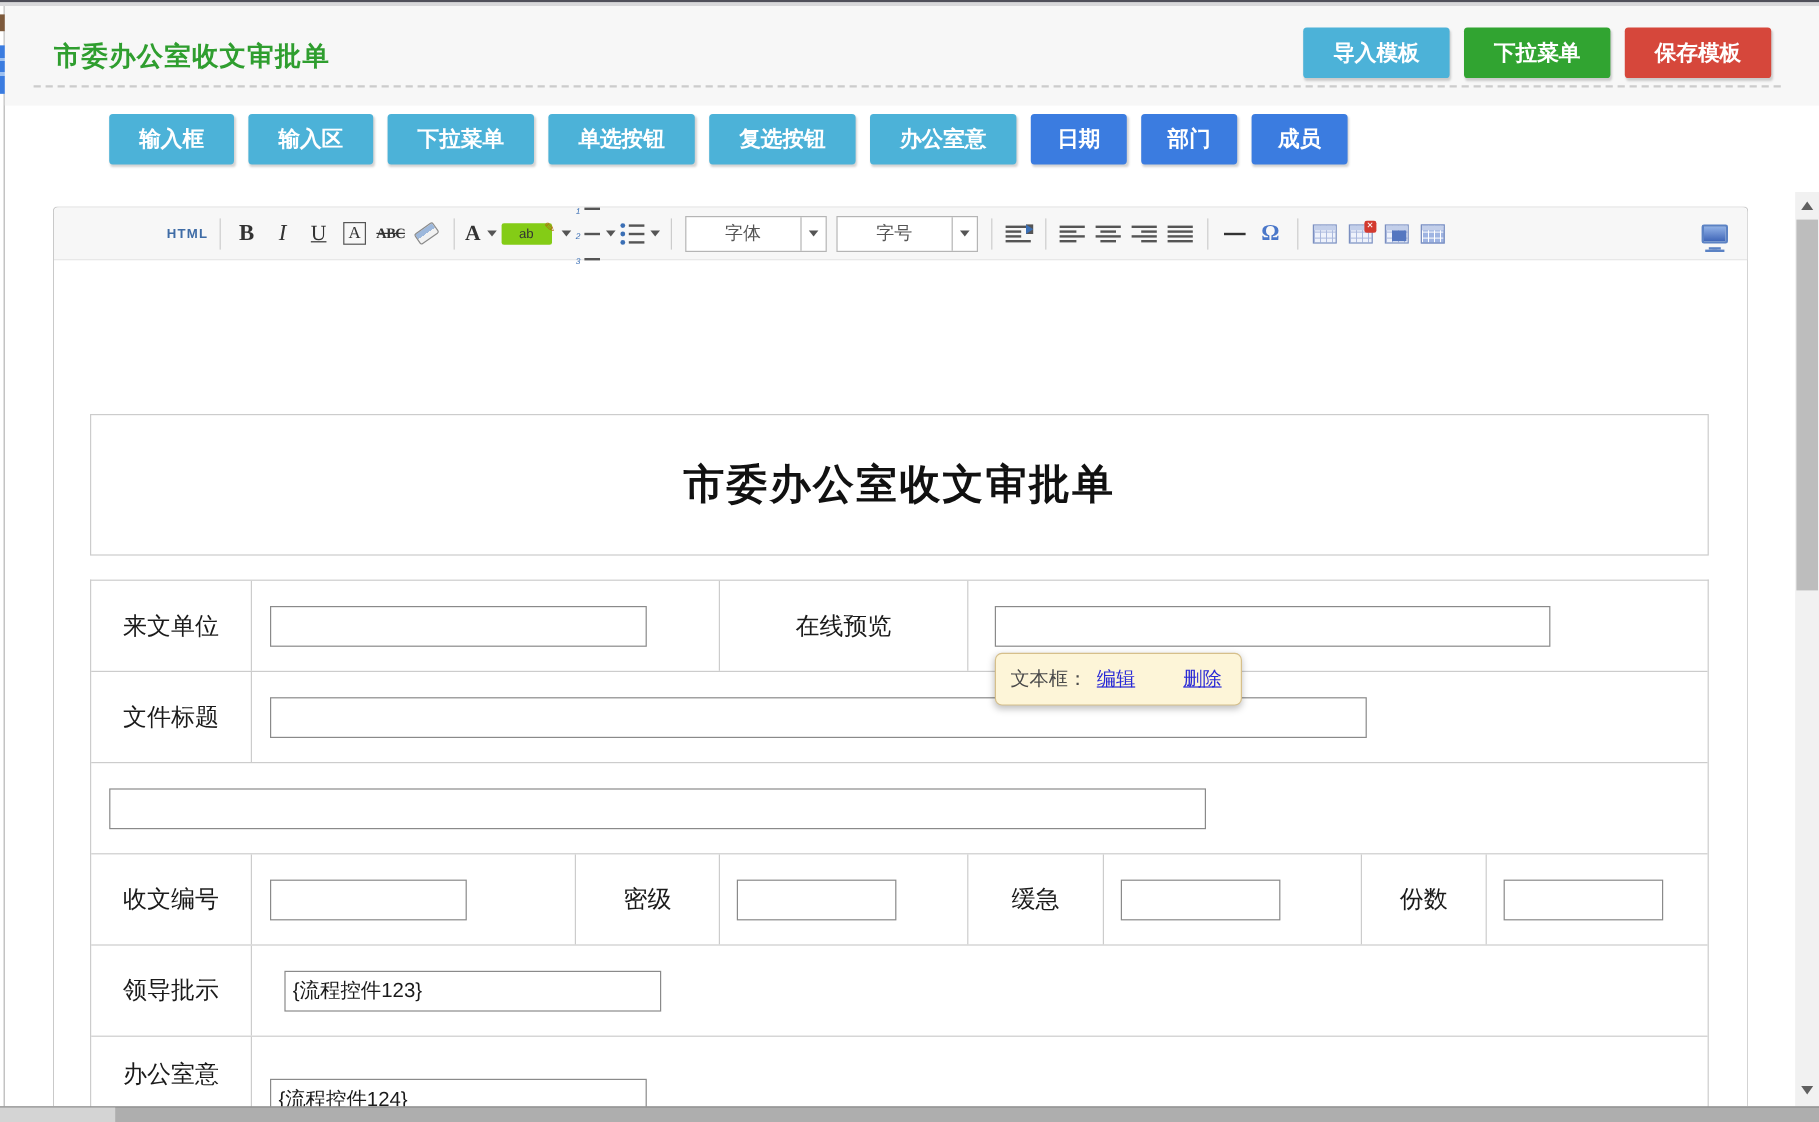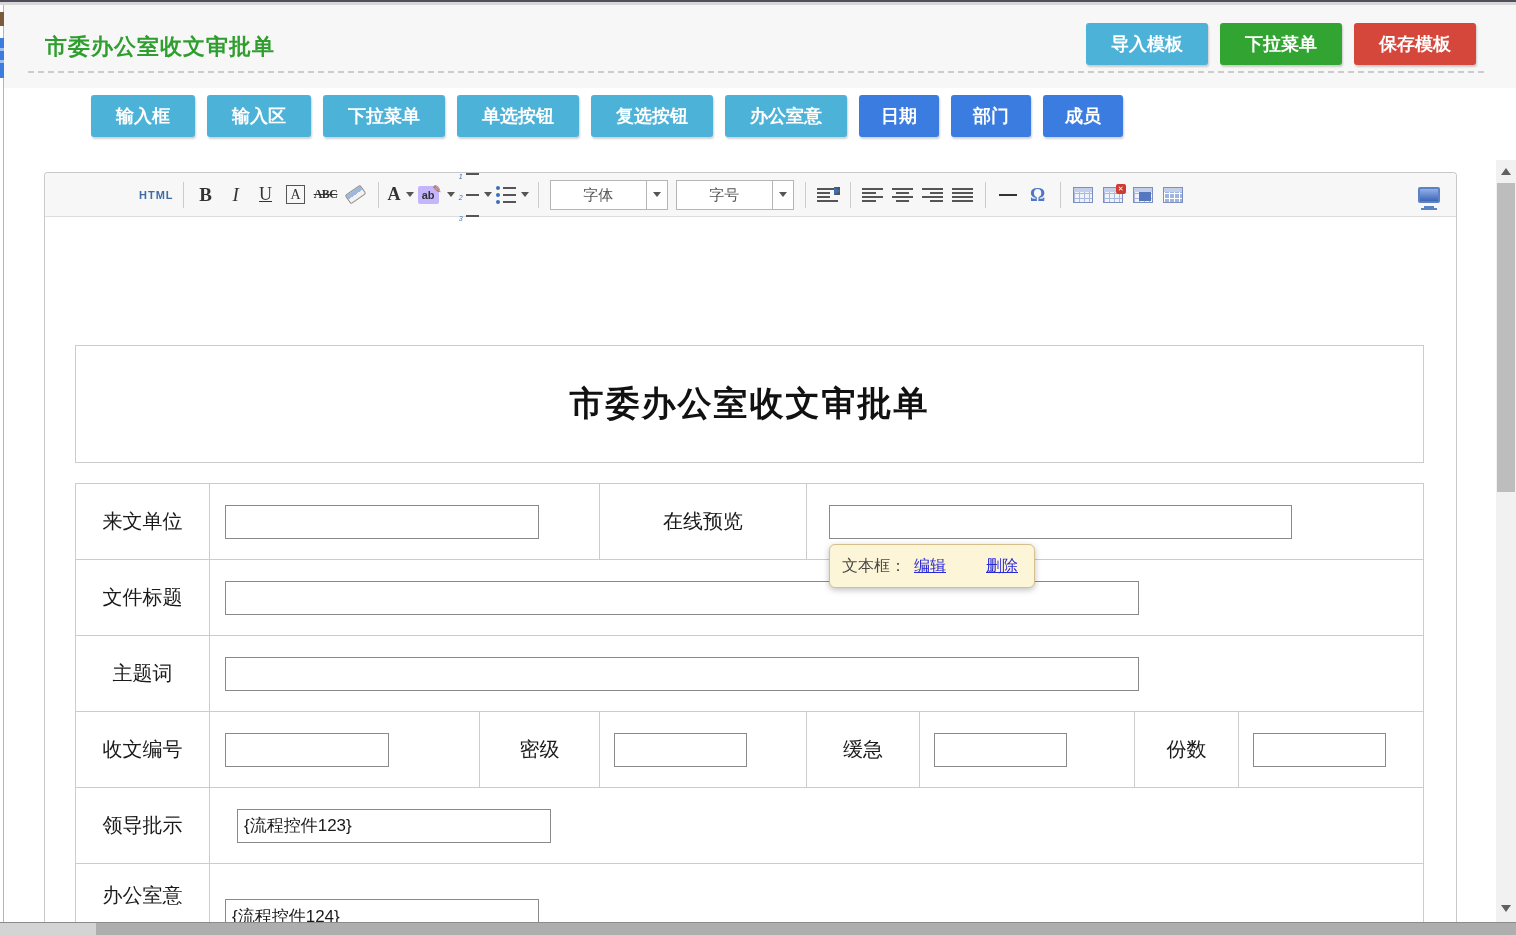--- a/index.html
+++ b/index.html
@@ -46,21 +46,21 @@
   .tb-B { font-size:19px; font-weight:bold; }
   .tb-I { font-size:19px; font-style:italic; }
   .tb-U { font-size:18px; text-decoration:underline; }
   .tb-Abox { font-size:14px; border:1px solid #555; padding:0 3px; line-height:17px; }
   .tb-strike { font-size:12px; font-weight:bold; text-decoration:line-through; letter-spacing:-0.5px; }
   .eraser { width:19px; height:11px; border:1px solid #8a8a8a; border-radius:2px; transform:rotate(-35deg);
             background:linear-gradient(#9db8dc 50%, #f2f2f2 50%); }
   .caret { width:0; height:0; border-left:4px solid transparent; border-right:4px solid transparent;
            border-top:5px solid #555; margin-left:5px; }
   .tb-colorA { font-size:18px; font-weight:bold; }
-  .hl-box { width:21px; height:18px; background:#c4b5fd; border-radius:2px; font-size:11px; font-weight:bold;
+  .hl-box { width:42px; height:18px; background:#84cc16; border-radius:2px; font-size:11px; font-weight:normal;
             color:#333; display:flex; align-items:center; justify-content:center; }
   .hl-pencil { color:#b0650f; font-size:11px; margin-left:-6px; margin-top:-10px; }
   .list-ic { display:flex; flex-direction:column; gap:3px; }
   .list-row { display:flex; align-items:center; gap:3px; }
   .list-num::before { font-size:7px; color:#3b6fb5; line-height:4px; }
   .n1::before { content:"1"; } .n2::before { content:"2"; } .n3::before { content:"3"; }
   .list-dot { width:4px; height:4px; border-radius:50%; background:#3b6fb5; }
   .list-bar { width:13px; height:2px; background:#555; }
   .tb-select { width:118px; height:30px; border:1px solid #b5b5b5; background:#fff; display:flex; margin:0 4px; }
   .tb-select .val { flex:1; text-align:center; line-height:28px; font-size:15px; color:#555;
@@ -310,21 +310,20 @@
             <input class="finput" style="width: 463px;" value="">
           </div>
         </div>
         <div class="frow" style="height:76px">
           <div class="fcell flabel" style="width:133px">文件标题</div>
           <div class="fcell" style="width:1214px; padding-left:15px">
             <input class="finput" style="width: 914px;" value="">
           </div>
         </div>
         <div class="frow" style="height:76px">
-          <div class="fcell flabel" style="width:133px">主题词</div>
           <div class="fcell" style="width:1214px; padding-left:15px">
             <input class="finput" style="width: 914px;" value="">
           </div>
         </div>
         <div class="frow" style="height:76px">
           <div class="fcell flabel" style="width:133px">收文编号</div>
           <div class="fcell" style="width:270px; padding-left:15px">
             <input class="finput" style="width: 164px;" value="">
           </div>
           <div class="fcell flabel" style="width:120px">密级</div>

